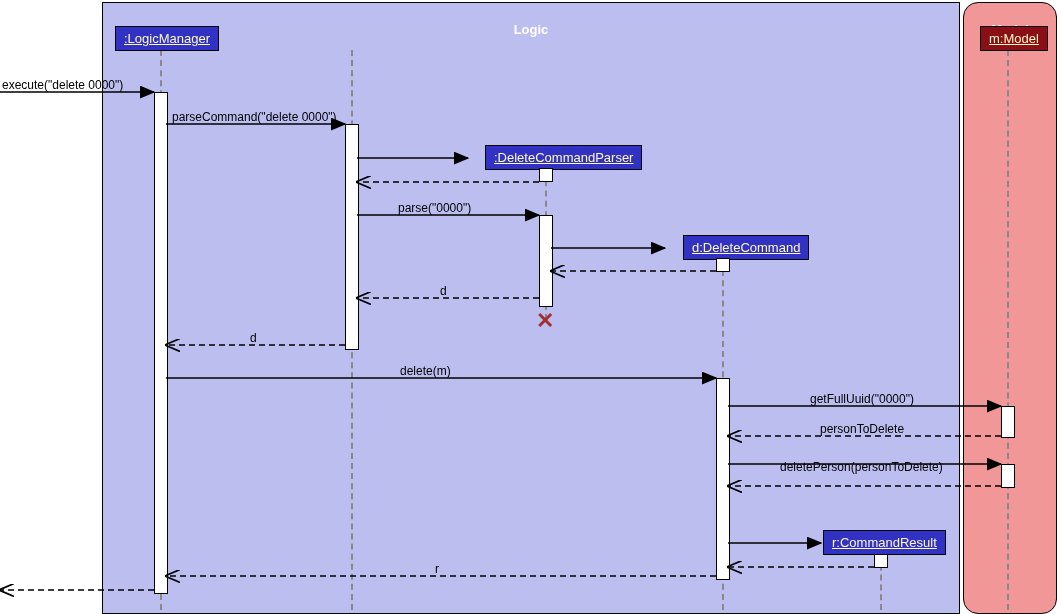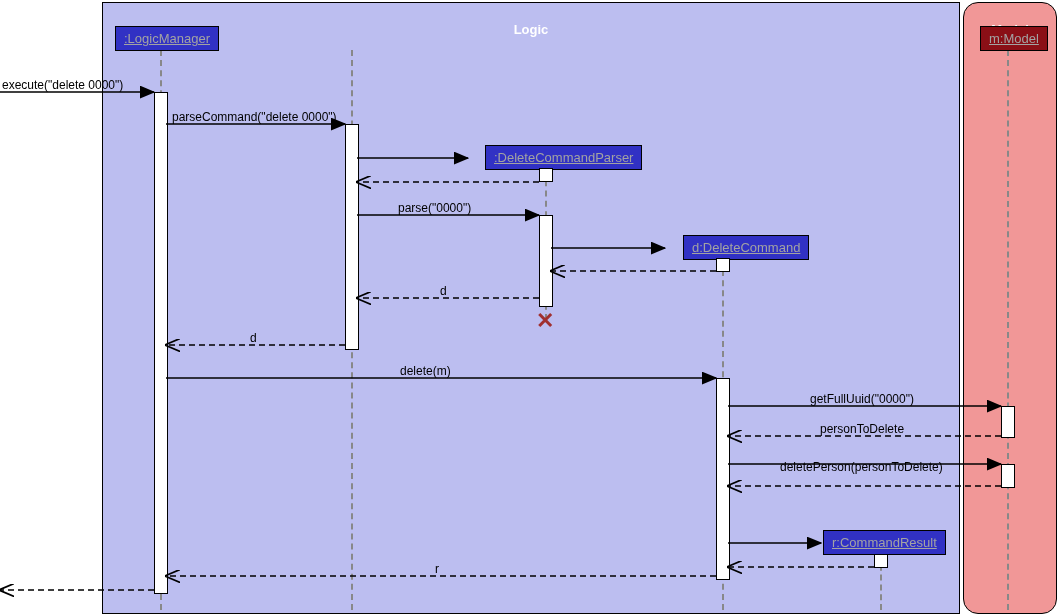--- a/index.html
+++ b/index.html
@@ -1,19 +1,19 @@
 <!DOCTYPE html>
 <html><head>
 <meta charset="utf-8">
 <style>
   body { margin:0; padding:0; font-family:Arial,Helvetica,sans-serif; font-size:13px; background:#fff; }
   .canvas { position:relative; width:1061px; height:614px; }
   .frame { position:absolute; border:1px solid #000; }
   .frame-title { position:absolute; top:0; left:0; right:0; text-align:center; font-weight:bold; color:#fff; padding:19px 0; font-size:13px; }
-  .obj { position:absolute; background:#3131c4; color:#a3a3a3; border:1px solid #000; text-align:center; padding:4px 8px; font-size:13px; text-decoration:underline; white-space:nowrap; }
+  .obj { position:absolute; background:#3131c4; color:#fef9c3; border:1px solid #000; text-align:center; padding:4px 8px; font-size:13px; text-decoration:underline; white-space:nowrap; }
   .obj.model { background:#8a0f16; }
   .lifeline { position:absolute; border-left:2px dashed #888; width:0; }
   .activation { position:absolute; width:12px; background:#fff; border:1px solid #000; }
   .msg { position:absolute; background:transparent; font-size:12px; white-space:nowrap; text-align:center; }
   svg.arrows { position:absolute; top:0; left:0; }
   .destroy { position:absolute; color:#a03030; font-size:22px; font-weight:bold; line-height:1; }
 </style>
 </head>
 <body>
 

